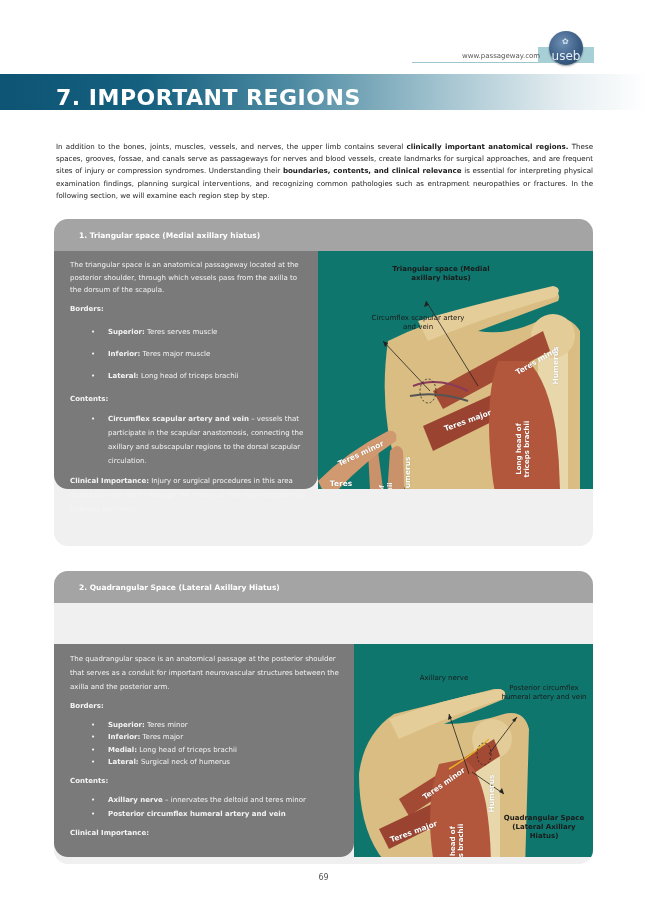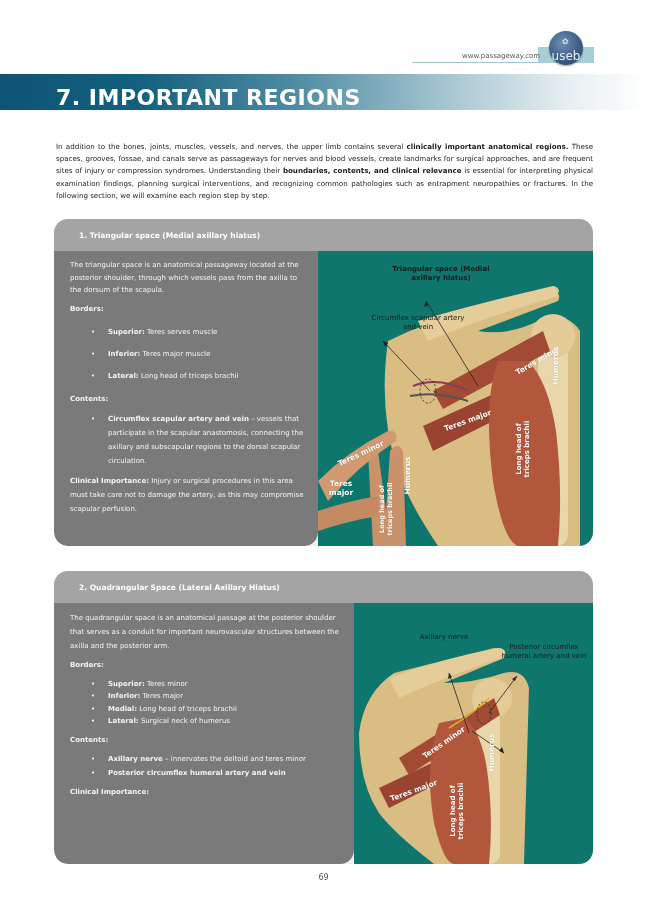--- a/index.html
+++ b/index.html
@@ -54,21 +54,21 @@
 <div class="banner">
   <div class="banner-title">7. IMPORTANT REGIONS</div>
 </div>
 
 <div class="intro">
   <span>In addition to the bones, joints, muscles, vessels, and nerves, the upper limb contains several </span><b>clinically important anatomical regions.</b><span> These spaces, grooves, fossae, and canals serve as passageways for nerves and blood vessels, create landmarks for surgical approaches, and are frequent sites of injury or compression syndromes. Understanding their </span><b>boundaries, contents, and clinical relevance</b><span> is essential for interpreting physical examination findings, planning surgical interventions, and recognizing common pathologies such as entrapment neuropathies or fractures. In the following section, we will examine each region step by step.</span>
 </div>
 
 <div class="card" style="top:219px; height:327px;">
   <div class="card-head">1. Triangular space (Medial axillary hiatus)</div>
-  <div class="card-body" style="height:295px;">
+  <div class="card-body" style="height:238px;">
     <div class="card-text" style="width:264px;">
       <p>The triangular space is an anatomical passageway located at the posterior shoulder, through which vessels pass from the axilla to the dorsum of the scapula.</p>
       <p class="lbl">Borders:</p>
       <ul style="line-height:22px;">
         <li><span class="dot">•</span><b>Superior:</b><span> Teres serves muscle</span></li>
         <li><span class="dot">•</span><b>Inferior:</b><span> Teres major muscle</span></li>
         <li><span class="dot">•</span><b>Lateral:</b><span> Long head of triceps brachii</span></li>
       </ul>
       <p class="lbl">Contents:</p>
       <ul style="line-height:14px;">
@@ -113,21 +113,21 @@
       <div class="white-lbl" style="left:18px; top:198px; transform:rotate(-25deg);">Teres minor</div>
       <div class="white-lbl" style="left:8px; top:228px; width:30px; white-space:normal; text-align:center;">Teres major</div>
       <div class="white-lbl" style="left:38px; top:250px; transform:rotate(-90deg); font-size:6.5px; width:60px; white-space:normal; text-align:center;">Long head of triceps brachii</div>
       <div class="white-lbl" style="left:70px; top:220px; transform:rotate(-90deg);">Humerus</div>
     </div>
   </div>
 </div>
 
 <div class="card" style="top:571px; height:293px;">
   <div class="card-head">2. Quadrangular Space (Lateral Axillary Hiatus)</div>
-  <div class="card-body" style="height:261px;">
+  <div class="card-body" style="height:213px;margin-top:41px;">
     <div class="card-text" style="width:300px; line-height:12.5px;">
       <p style="line-height:14px;">The quadrangular space is an anatomical passage at the posterior shoulder that serves as a conduit for important neurovascular structures between the axilla and the posterior arm.</p>
       <p class="lbl">Borders:</p>
       <ul style="line-height:12.5px;">
         <li><span class="dot">•</span><b>Superior:</b><span> Teres minor</span></li>
         <li><span class="dot">•</span><b>Inferior:</b><span> Teres major</span></li>
         <li><span class="dot">•</span><b>Medial:</b><span> Long head of triceps brachii</span></li>
         <li><span class="dot">•</span><b>Lateral:</b><span> Surgical neck of humerus</span></li>
       </ul>
       <p class="lbl">Contents:</p>
@@ -150,20 +150,21 @@
         <ellipse cx="130" cy="110" rx="7" ry="11" fill="none" stroke="#222" stroke-dasharray="2,2" stroke-width="0.8"></ellipse>
         <line x1="115" y1="130" x2="95" y2="70" stroke="#222" stroke-width="0.8"></line>
         <polygon points="95,70 94,76 98,74" fill="#222"></polygon>
         <line x1="135" y1="110" x2="163" y2="73" stroke="#222" stroke-width="0.8"></line>
         <polygon points="163,73 158,76 161,78" fill="#222"></polygon>
         <line x1="118" y1="128" x2="150" y2="150" stroke="#222" stroke-width="0.8"></line>
         <polygon points="150,150 145,148 148,144" fill="#222"></polygon>
       </svg>
       <div class="lbl-dark" style="left:50px; top:30px; width:80px;">Axillary nerve</div>
       <div class="lbl-dark" style="left:145px; top:40px; width:90px;">Posterior circumflex humeral artery and vein</div>
+      <div class="lbl-dark b" style="left:143px; top:170px; width:94px;">Quadrangular Space (Lateral Axillary Hiatus)</div>
       <div class="white-lbl" style="left:65px; top:135px; transform:rotate(-35deg);">Teres minor</div>
       <div class="white-lbl" style="left:35px; top:183px; transform:rotate(-20deg);">Teres major</div>
       <div class="white-lbl" style="left:118px; top:145px; transform:rotate(-90deg);">Humerus</div>
       <div class="white-lbl" style="left:68px; top:200px; transform:rotate(-90deg); font-size:7px; width:70px; white-space:normal; text-align:center;">Long head of triceps brachii</div>
     </div>
   </div>
 </div>
 
 <div class="page-num">69</div>
 

